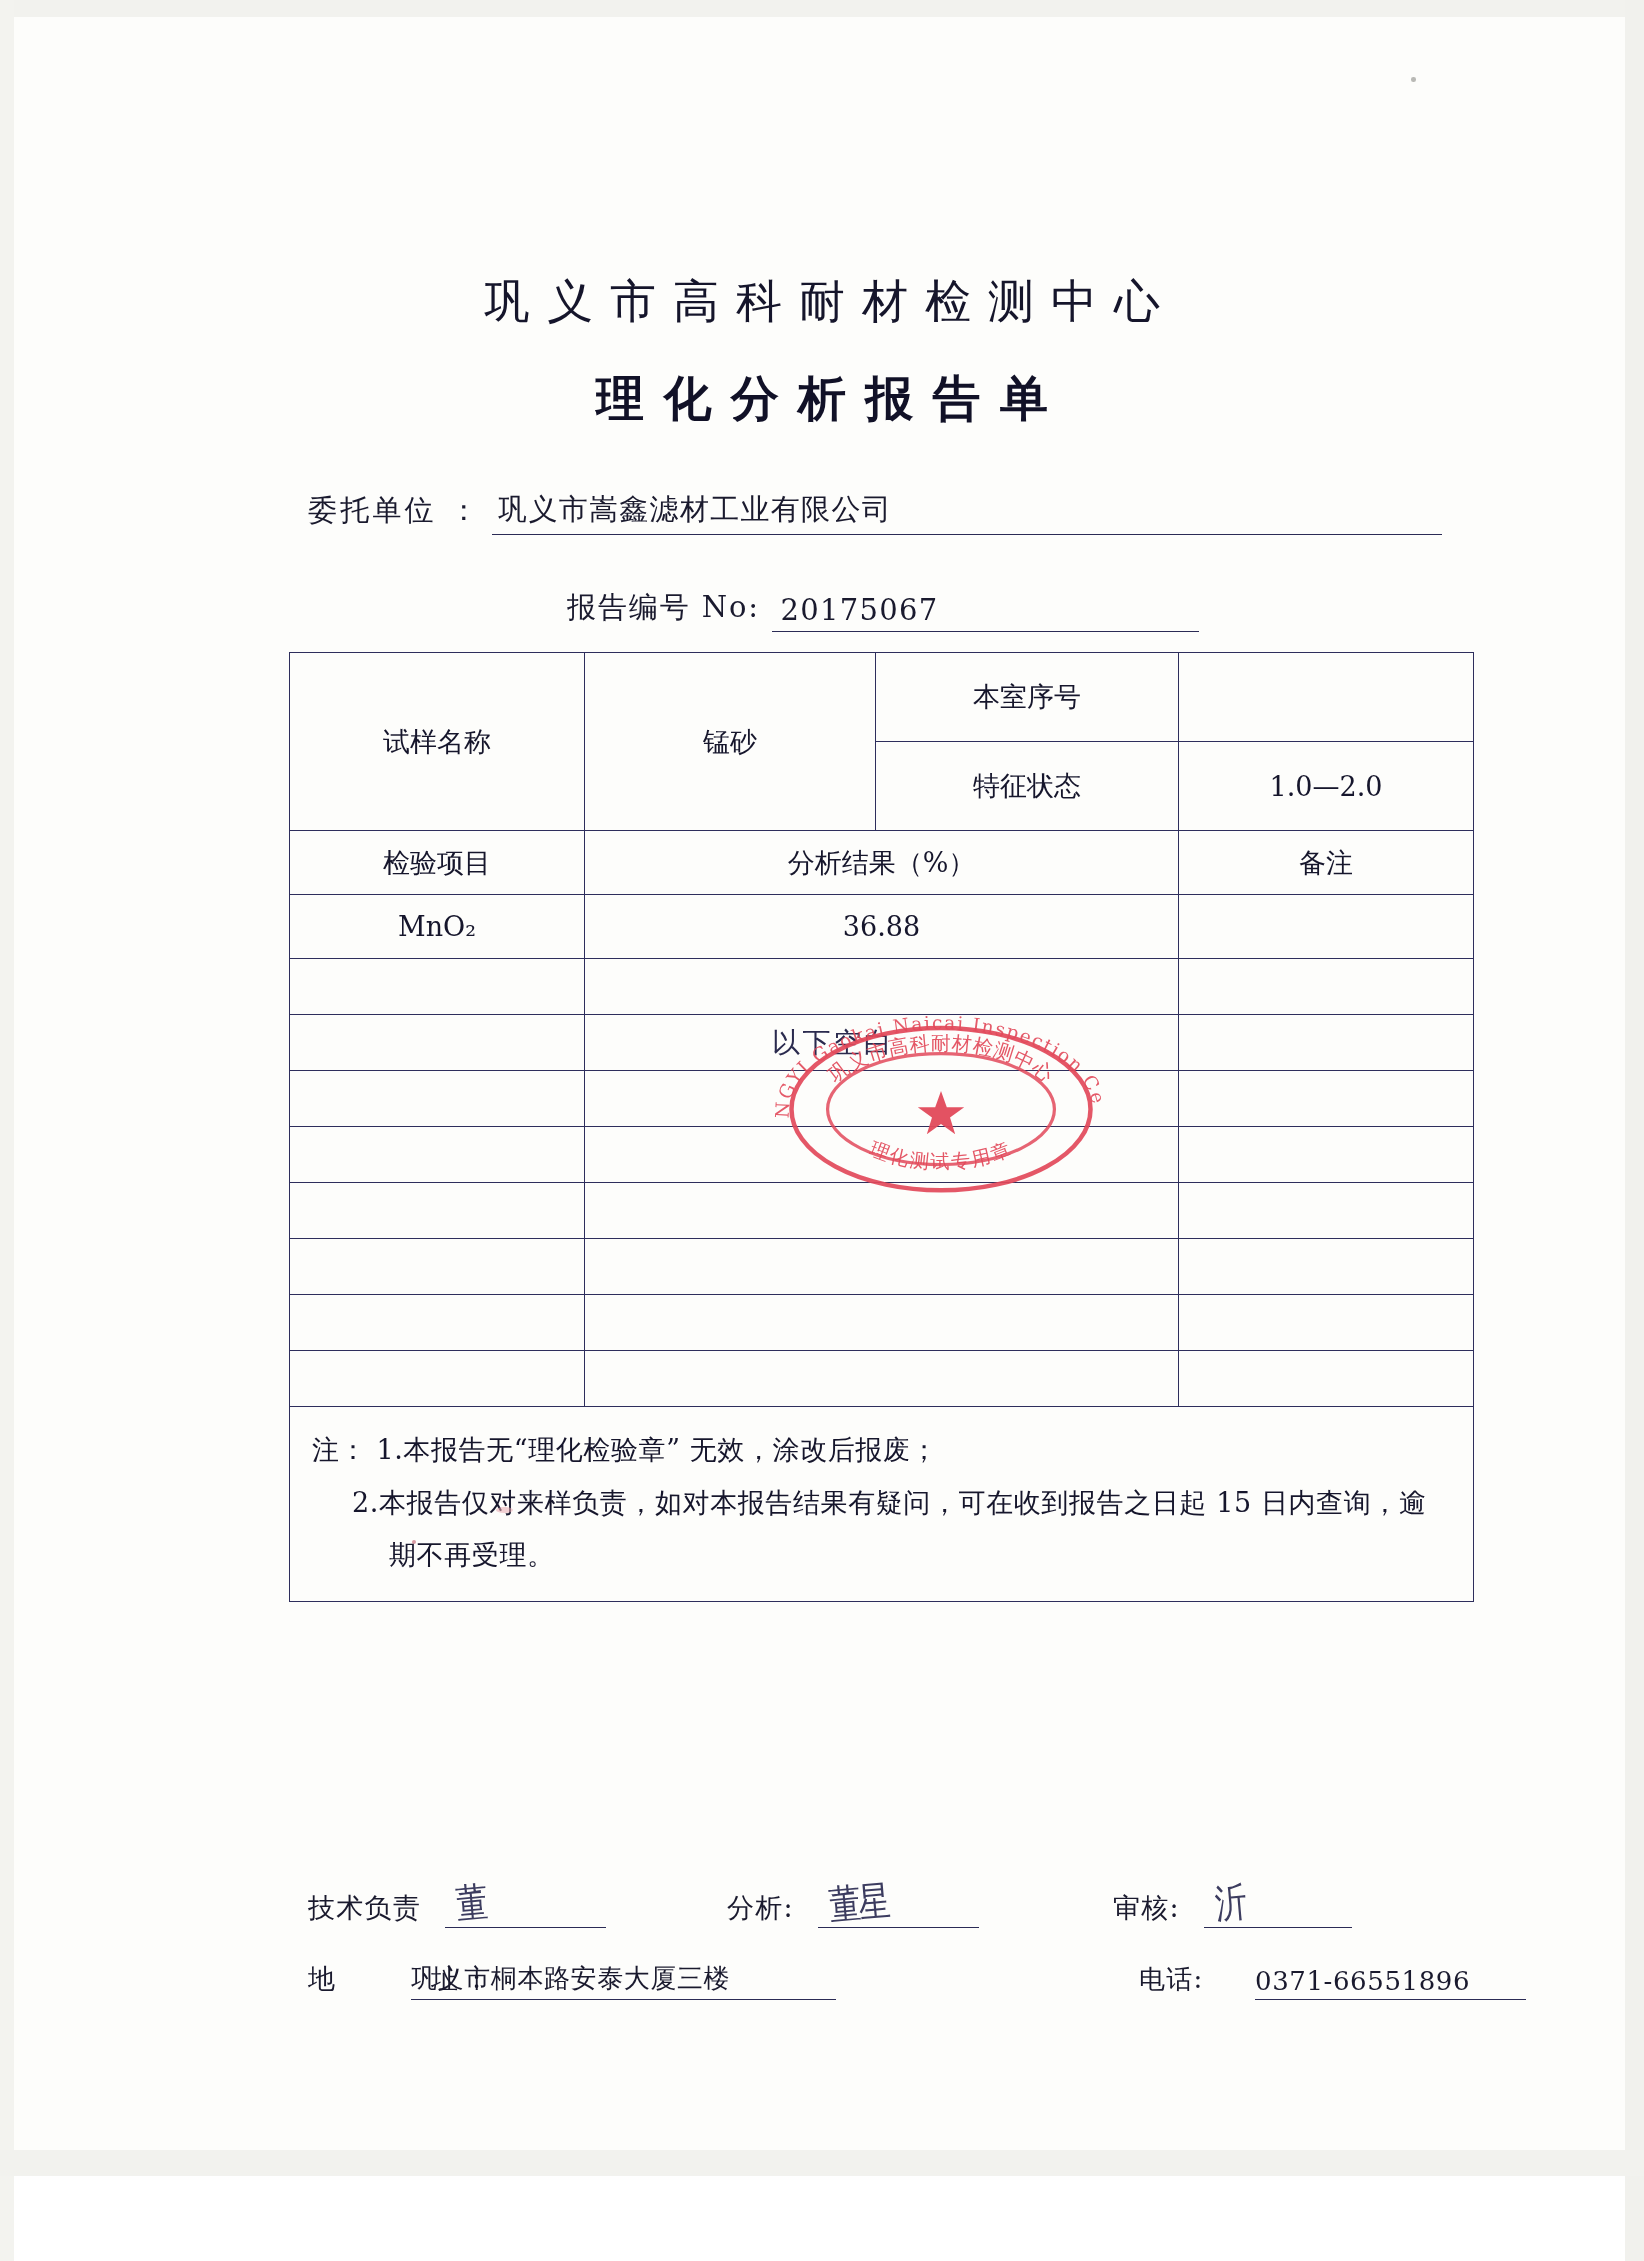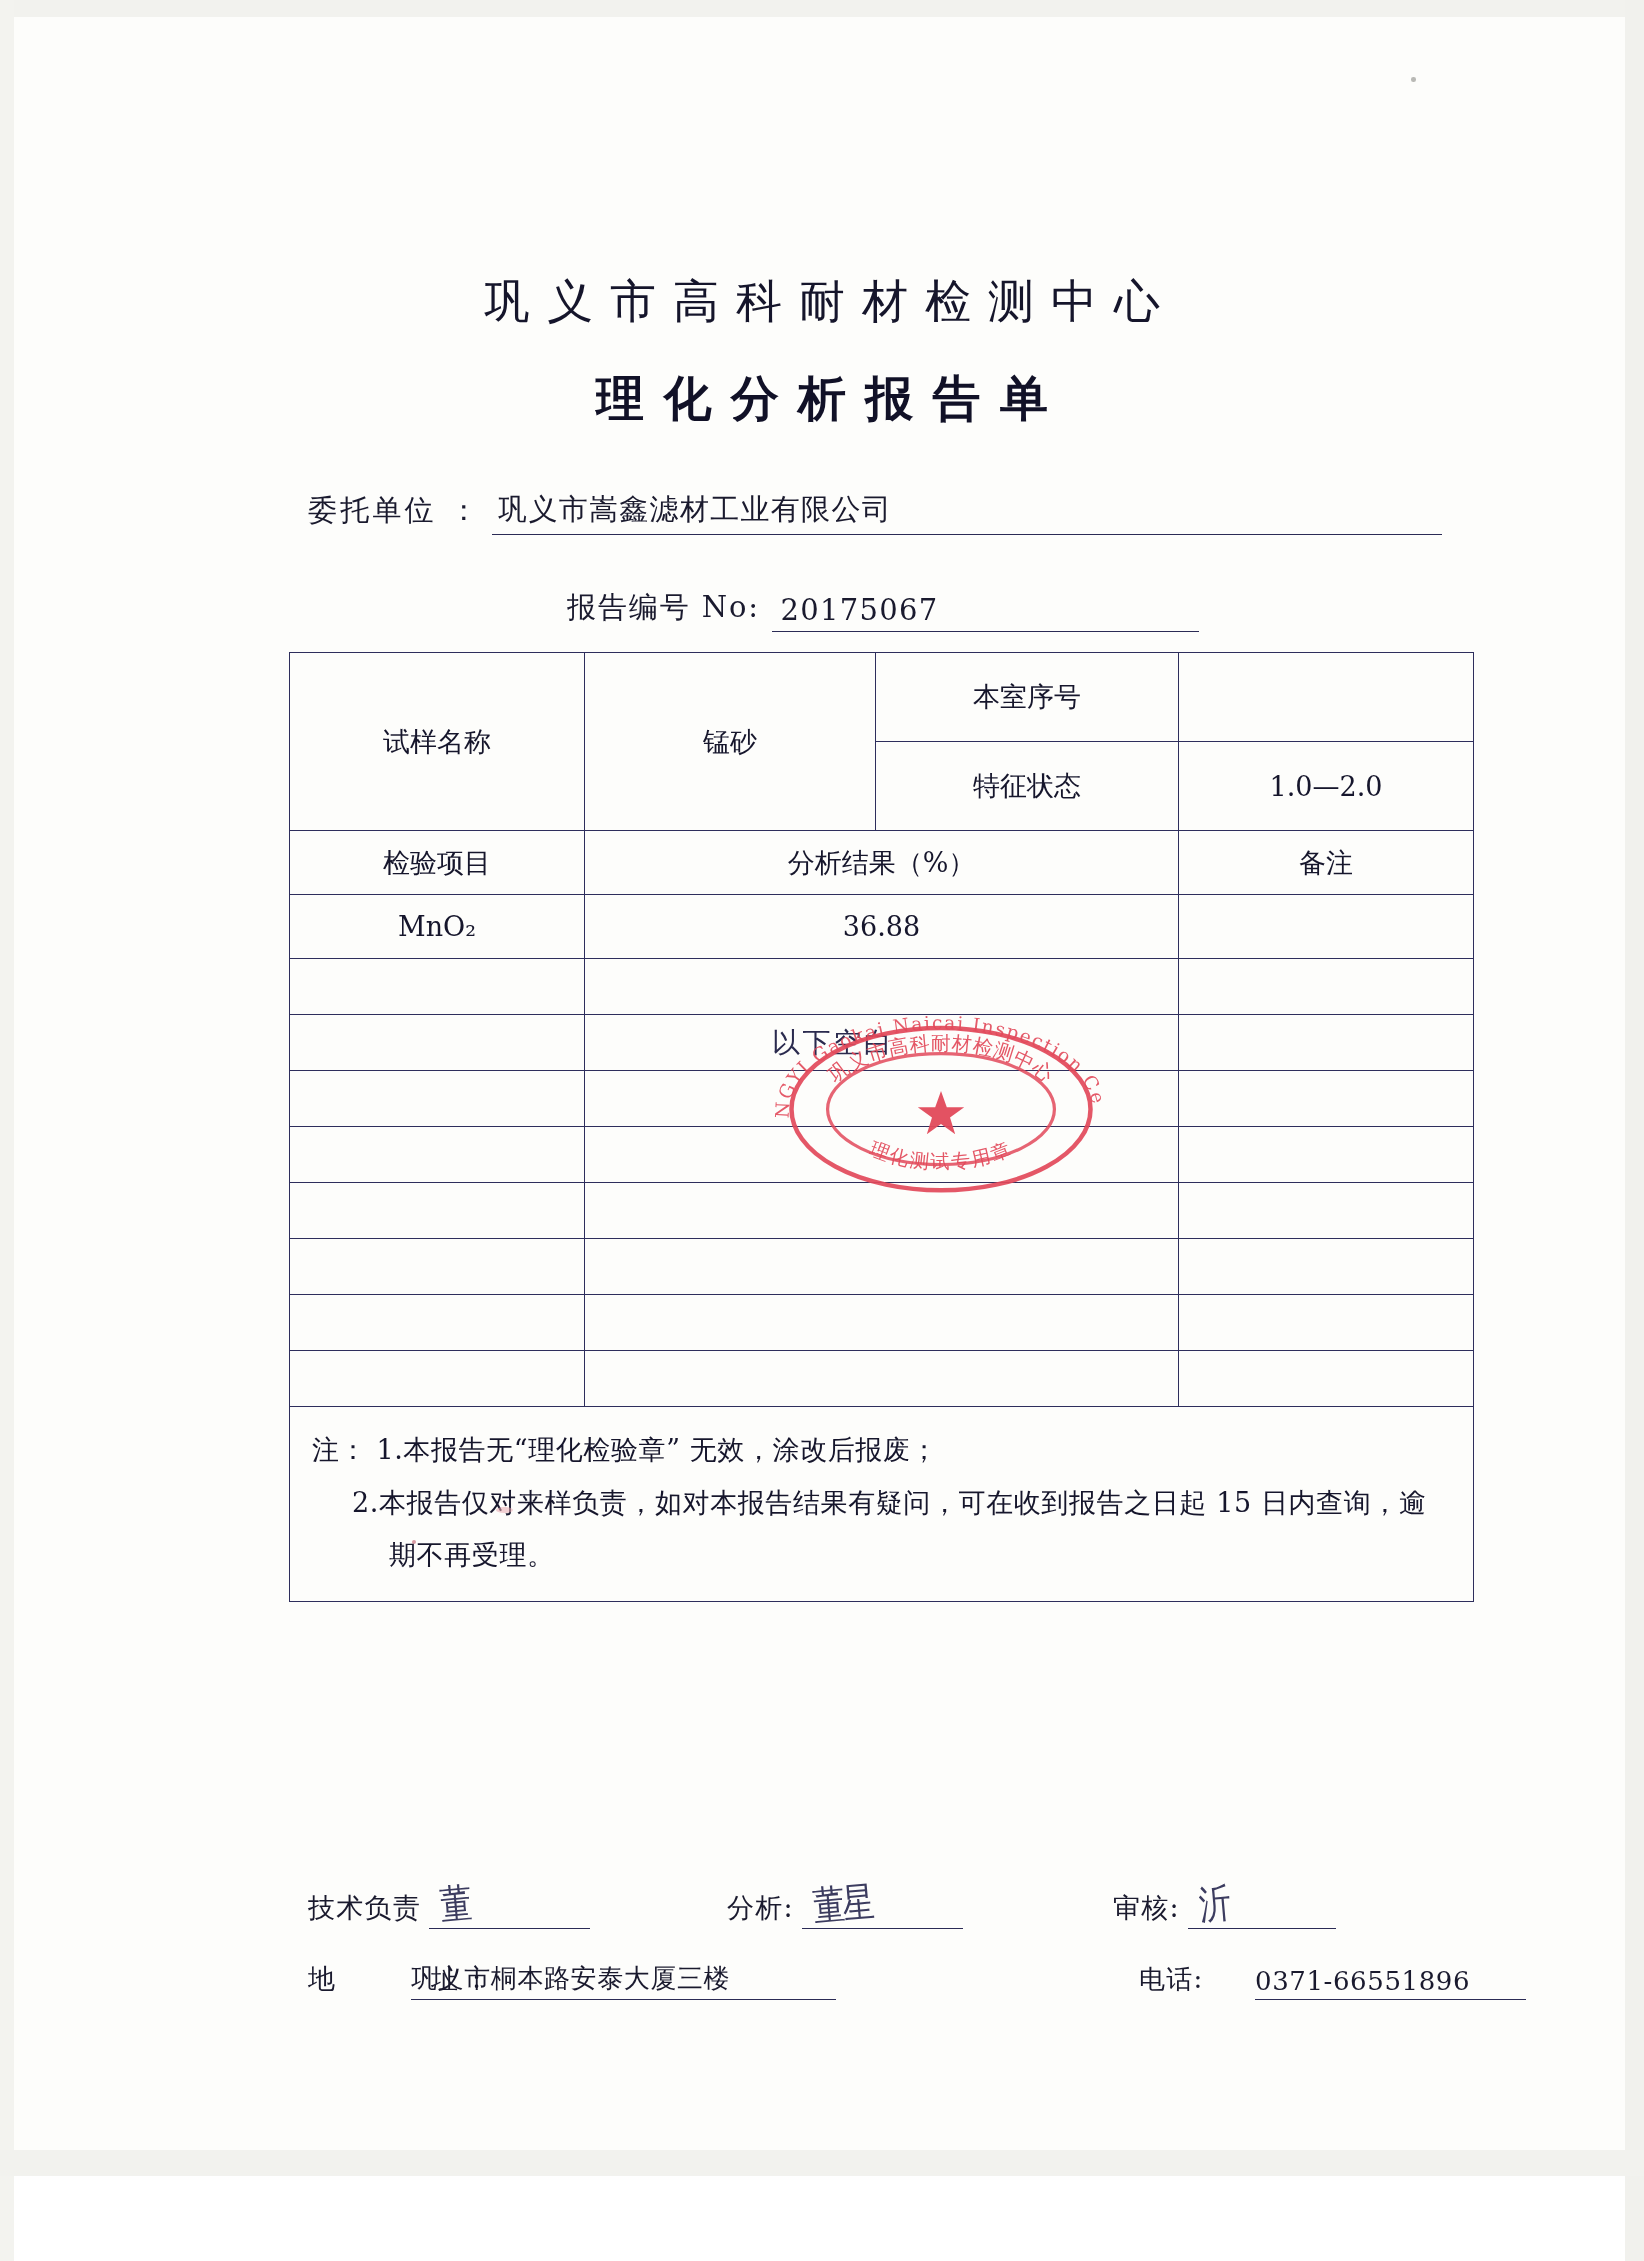--- a/index.html
+++ b/index.html
@@ -178,22 +178,22 @@
   
   .sig-row {
     position: absolute;
     left: 308px; top: 1871px;
     width: 1160px;
     height: 58px;
   }
   .sig-group {
     position: absolute;
     display: flex;
-    align-items: flex-end;
     bottom: 0;
+    gap: 16px;
   }
   .sig-label {
     font-family: "DejaVu Serif", "Liberation Serif", serif;
     font-size: 27px;
     letter-spacing: 1.3px;
     white-space: nowrap;
     padding-bottom: 2.6px;
   }
   .sig-line {
     width: 161px;

